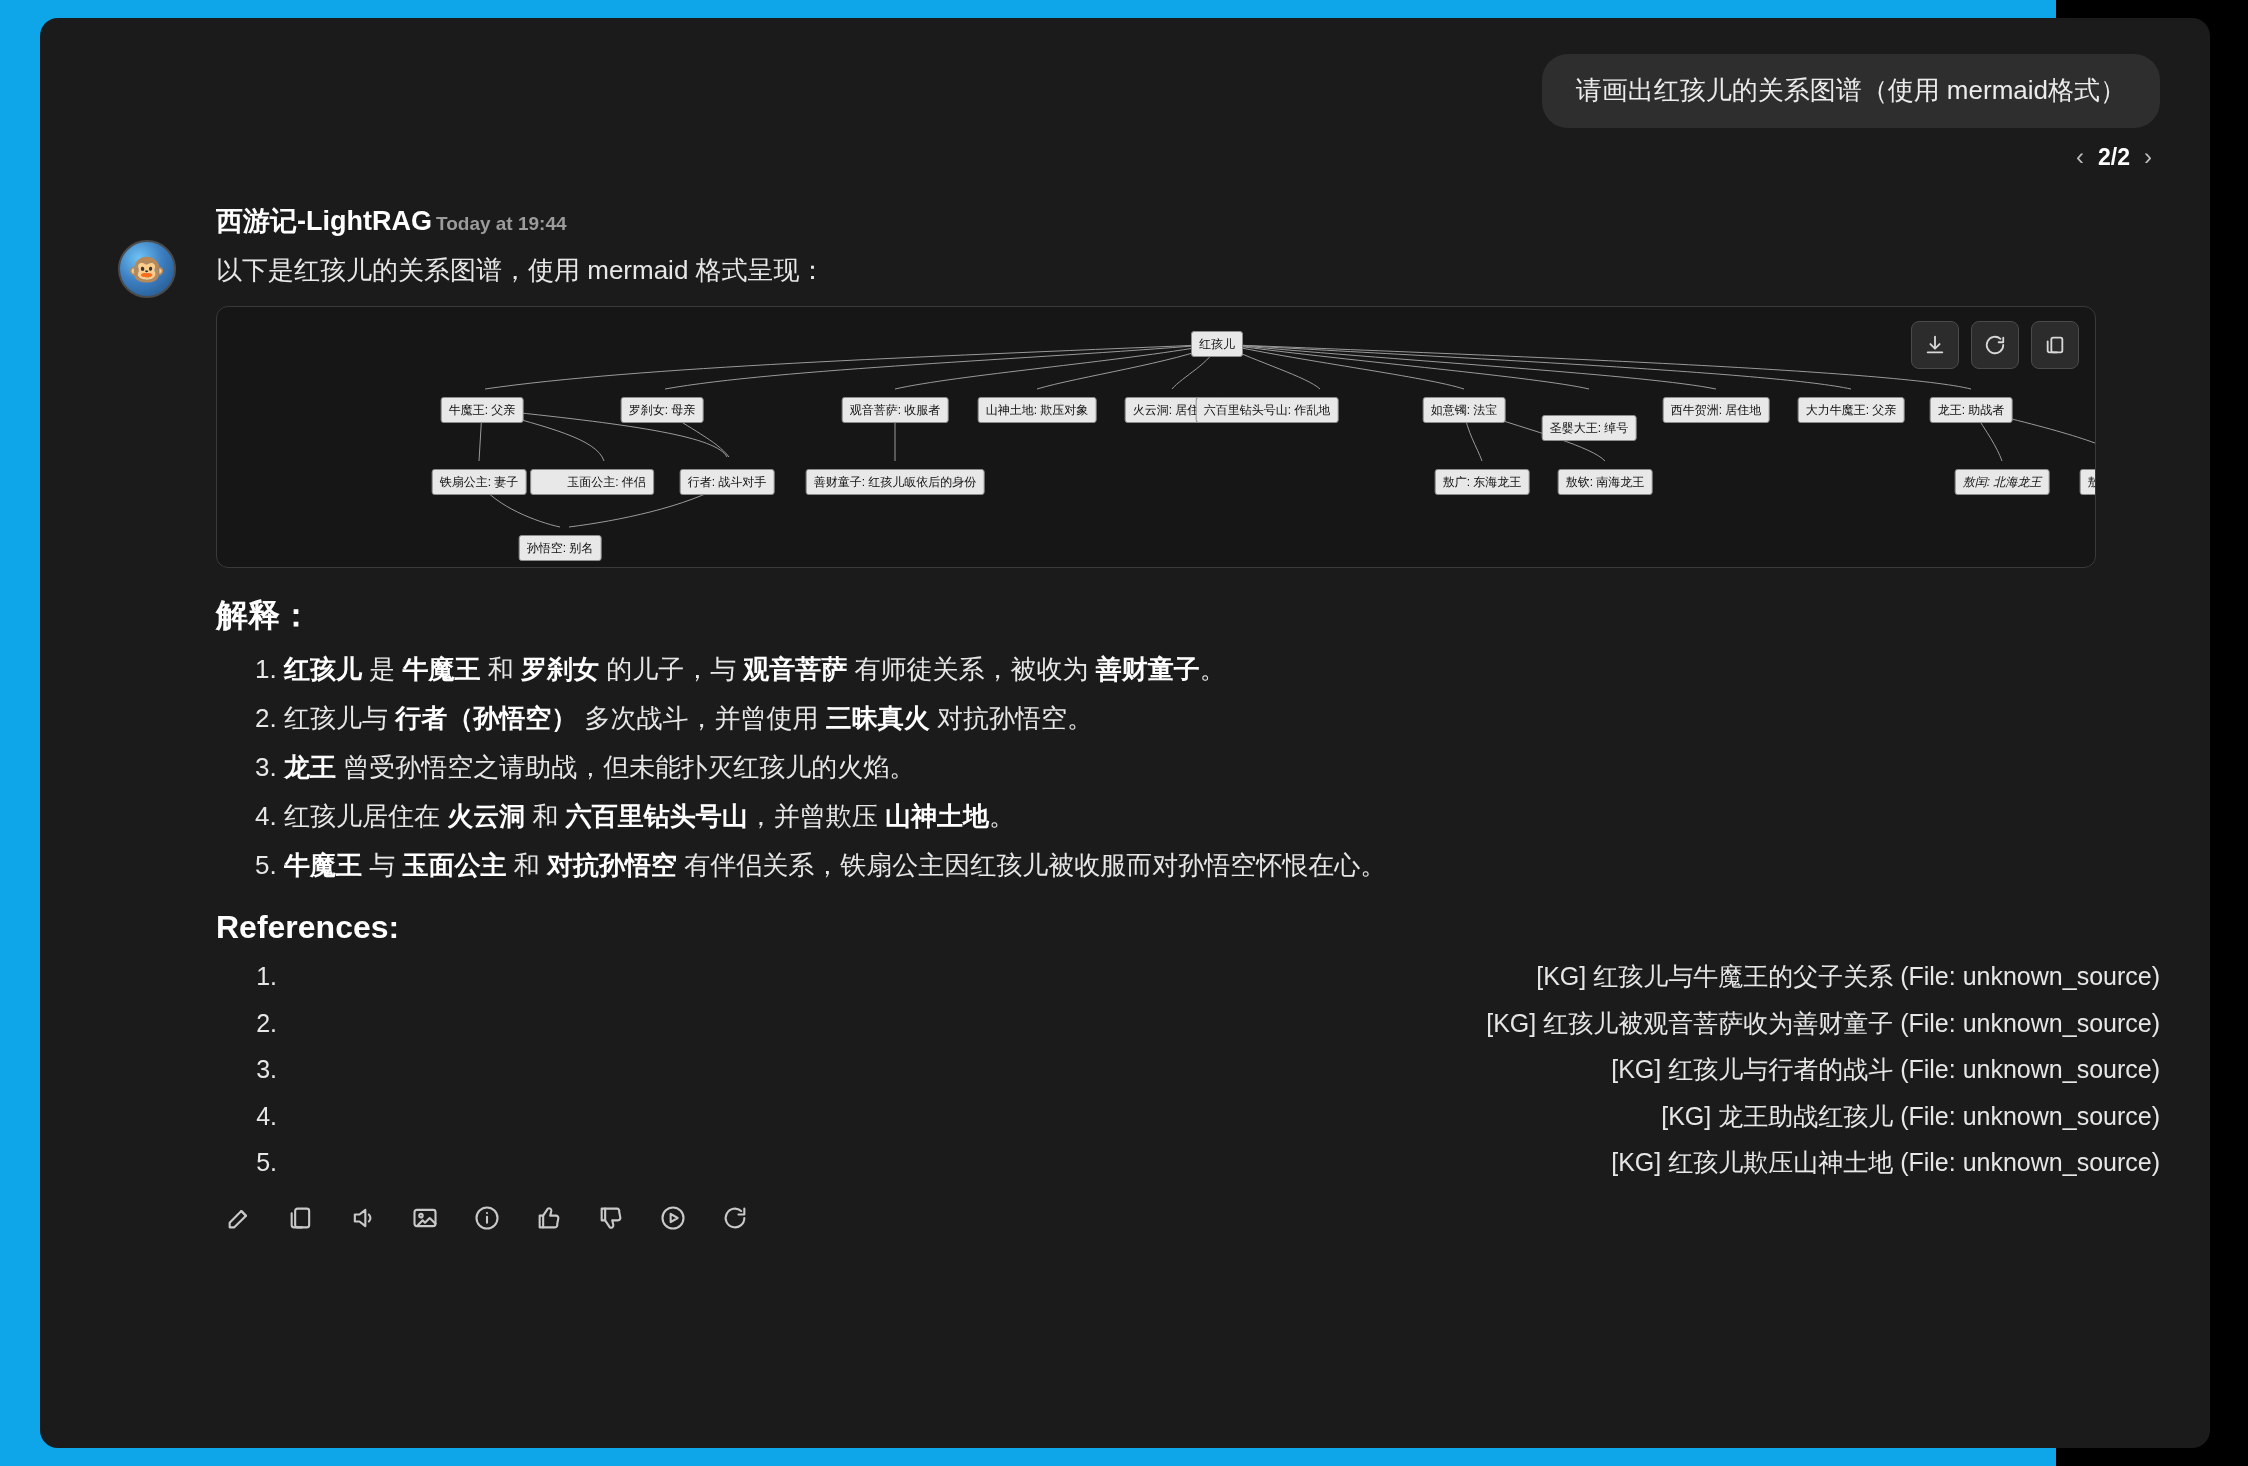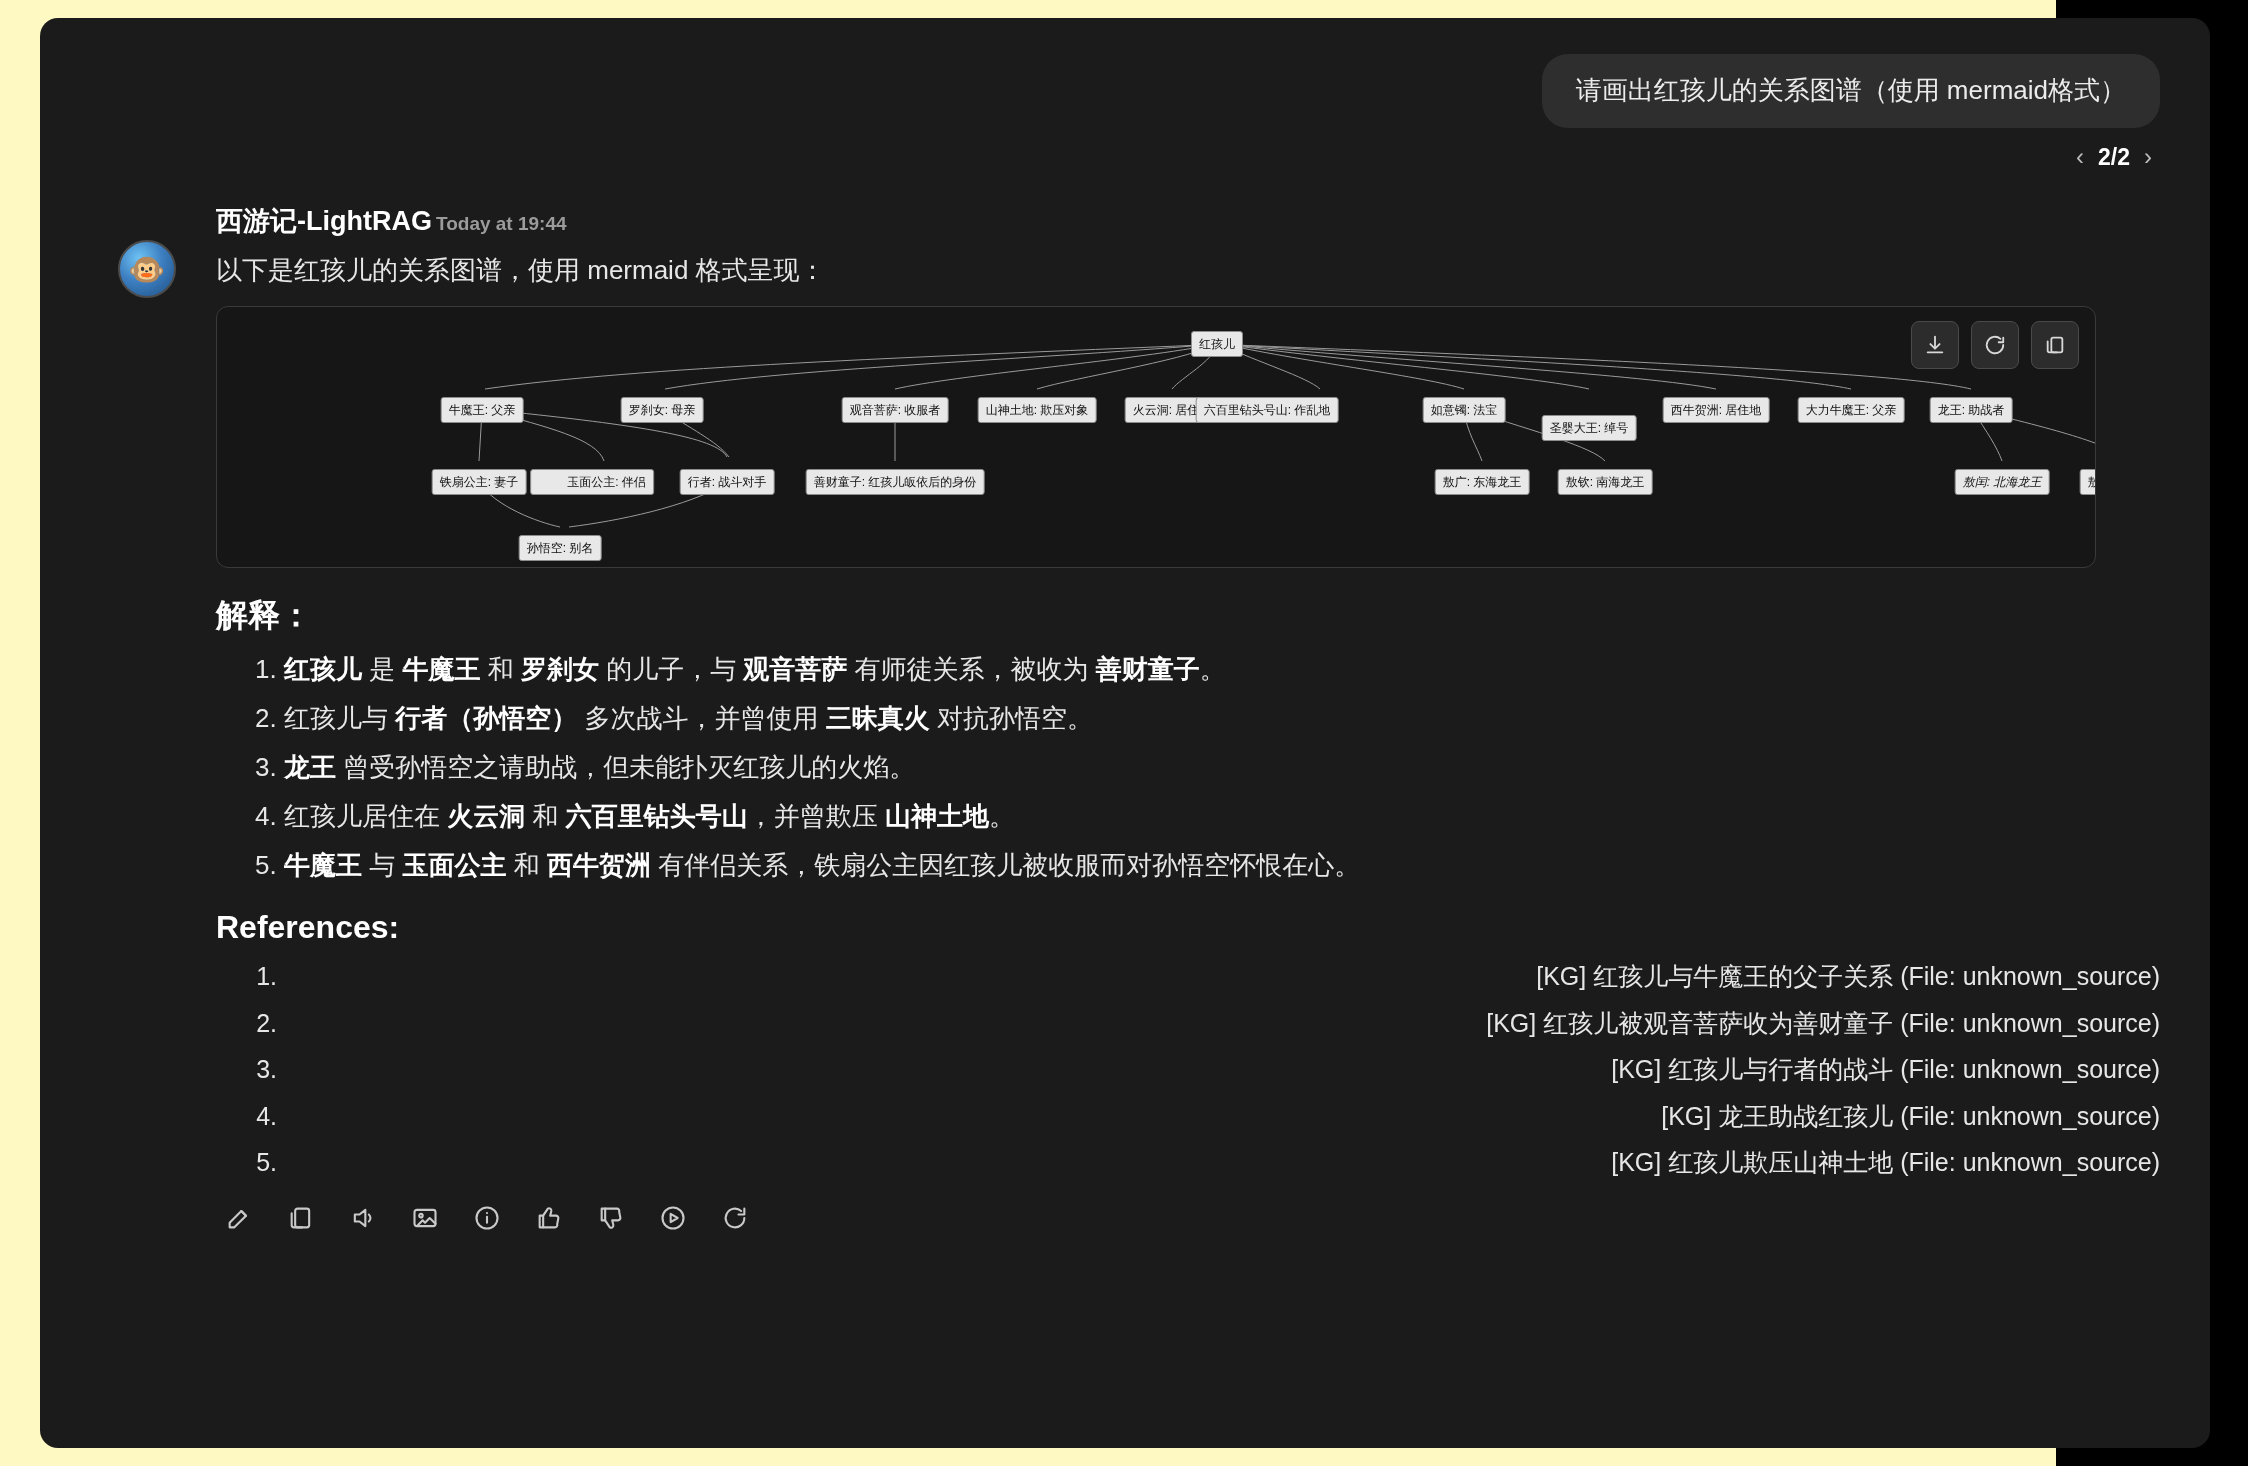--- a/index.html
+++ b/index.html
@@ -9,21 +9,21 @@
     width: 2248px;
     height: 1466px;
     overflow: hidden;
     font-family: "Liberation Sans", sans-serif;
   }
 
   #app {
     position: relative;
     width: 2056px;
     height: 1466px;
-    background: #fef9c3;
+    background: #0ea5e9;
     box-sizing: border-box;
   }
 
   .chat-panel {
     position: absolute;
     left: 40px;
     top: 18px;
     width: 2170px;
     height: 1430px;
     background: #1b1b1b;
@@ -333,21 +333,21 @@
               </div>
           </div>
         </div>
 
         <div class="section-title">解释：</div>
         <ol class="list" id="explanation-list">
             <li><b>红孩儿</b> 是 <b>牛魔王</b> 和 <b>罗刹女</b> 的儿子，与 <b>观音菩萨</b> 有师徒关系，被收为 <b>善财童子</b>。</li>
             <li>红孩儿与 <b>行者（孙悟空）</b> 多次战斗，并曾使用 <b>三昧真火</b> 对抗孙悟空。</li>
             <li><b>龙王</b> 曾受孙悟空之请助战，但未能扑灭红孩儿的火焰。</li>
             <li>红孩儿居住在 <b>火云洞</b> 和 <b>六百里钻头号山</b>，并曾欺压 <b>山神土地</b>。</li>
-            <li><b>牛魔王</b> 与 <b>玉面公主</b> 和 <b>西牛贺洲</b> 有伴侣关系，铁扇公主因红孩儿被收服而对孙悟空怀恨在心。</li>
+            <li><b>牛魔王</b> 与 <b>玉面公主</b> 和 <b>对抗孙悟空</b> 有伴侣关系，铁扇公主因红孩儿被收服而对孙悟空怀恨在心。</li>
           </ol>
 
         <div class="refs-title">References:</div>
         <ol class="refs" id="references-list">
             <li>[KG] 红孩儿与牛魔王的父子关系 (File: unknown_source)</li>
             <li>[KG] 红孩儿被观音菩萨收为善财童子 (File: unknown_source)</li>
             <li>[KG] 红孩儿与行者的战斗 (File: unknown_source)</li>
             <li>[KG] 龙王助战红孩儿 (File: unknown_source)</li>
             <li>[KG] 红孩儿欺压山神土地 (File: unknown_source)</li>
           </ol>

